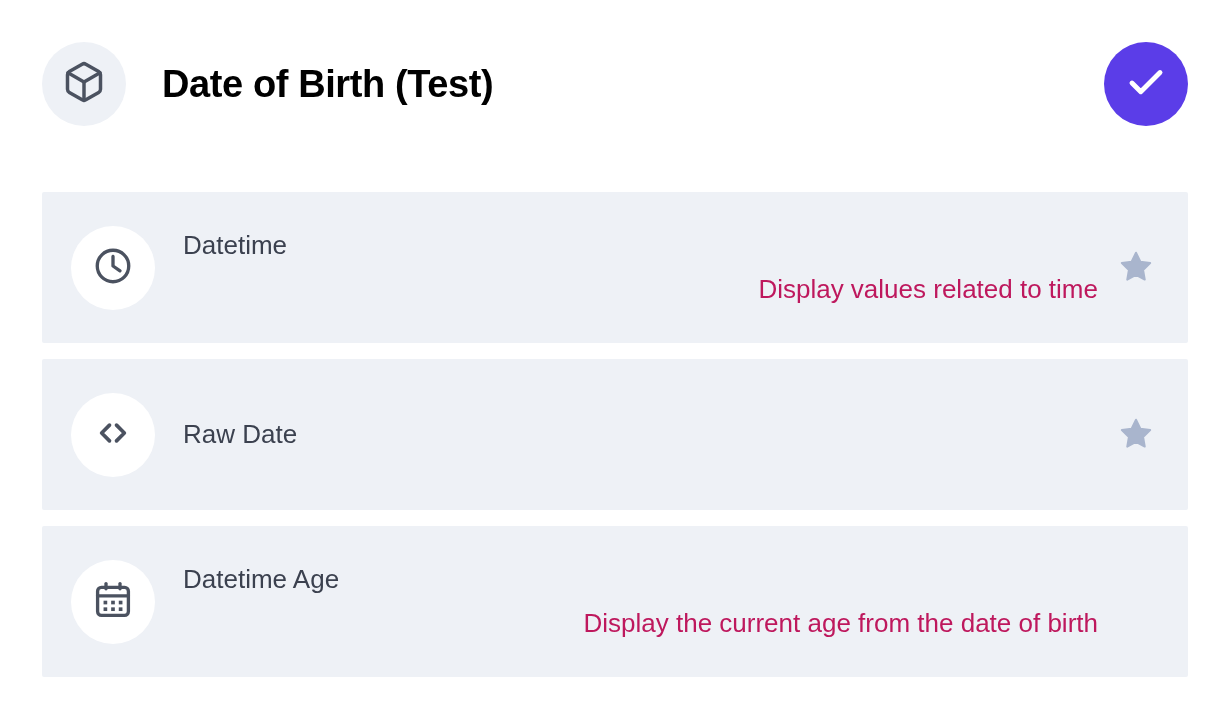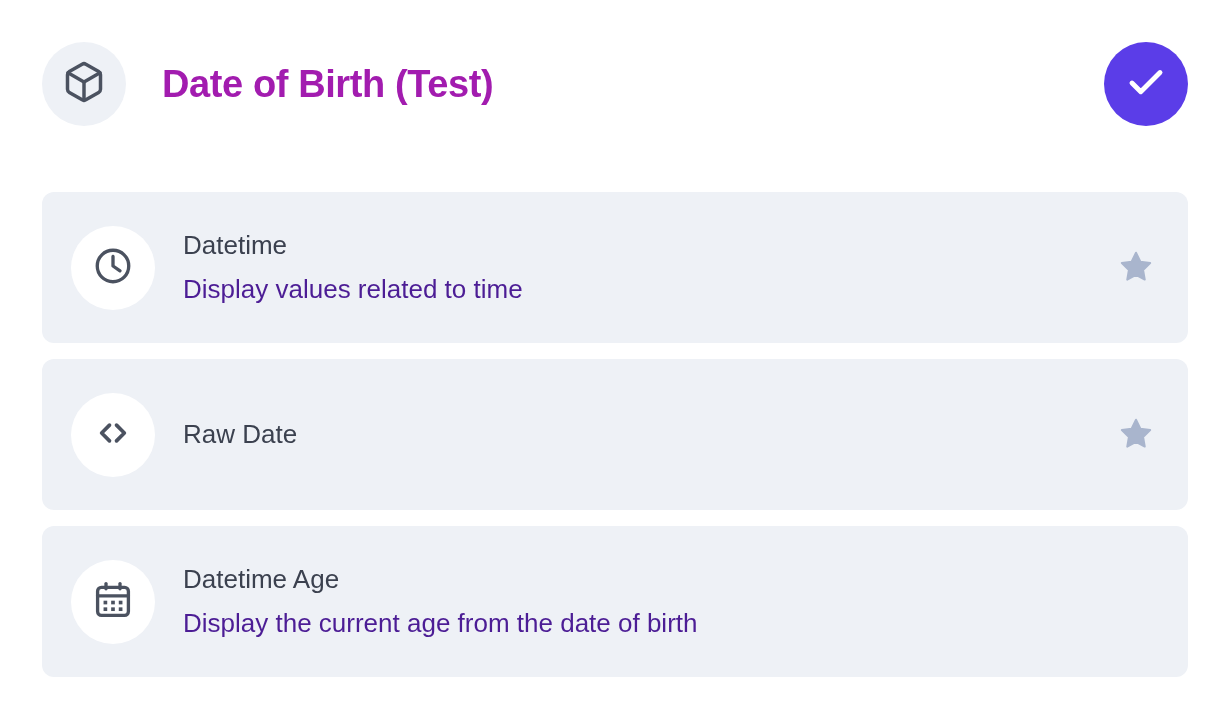--- a/index.html
+++ b/index.html
@@ -42,21 +42,21 @@
     align-items: center;
     justify-content: center;
     flex: 0 0 auto;
   }
 
   .header-title {
     margin-left: 36px;
     font-size: 38px;
     font-weight: bold;
     letter-spacing: -0.4px;
-    color: #a21caf;
+    color: #000000;
     white-space: nowrap;
     line-height: 1;
     text-align: center;
   }
 
   .header-spacer {
     flex: 1 1 auto;
   }
 
   .confirm-button {
@@ -79,21 +79,21 @@
     left: 42px;
     top: 192px;
     width: 1146px;
   }
 
   .option-card {
     position: relative;
     box-sizing: border-box;
     height: 151px;
     background: #eef1f6;
-    border-radius: 12px;
+    border-radius: 2px;
     display: flex;
     align-items: center;
     padding: 0 34px 0 29px;
     margin-bottom: 16px;
     cursor: pointer;
   }
   .option-card:last-child {
     margin-bottom: 0;
   }
 
@@ -119,24 +119,25 @@
 
   .option-title {
     font-size: 26px;
     color: #3b414f;
     line-height: 1.2;
     white-space: nowrap;
   }
 
   .option-subtitle {
     font-size: 26px;
-    color: #4c1d95;
+    color: #be185d;
     line-height: 1.2;
     margin-top: 12px;
     white-space: nowrap;
+    text-align: right;
   }
 
   .star-wrap {
     flex: 0 0 auto;
     width: 36px;
     height: 36px;
     display: flex;
     align-items: center;
     justify-content: center;
     margin-left: 20px;

